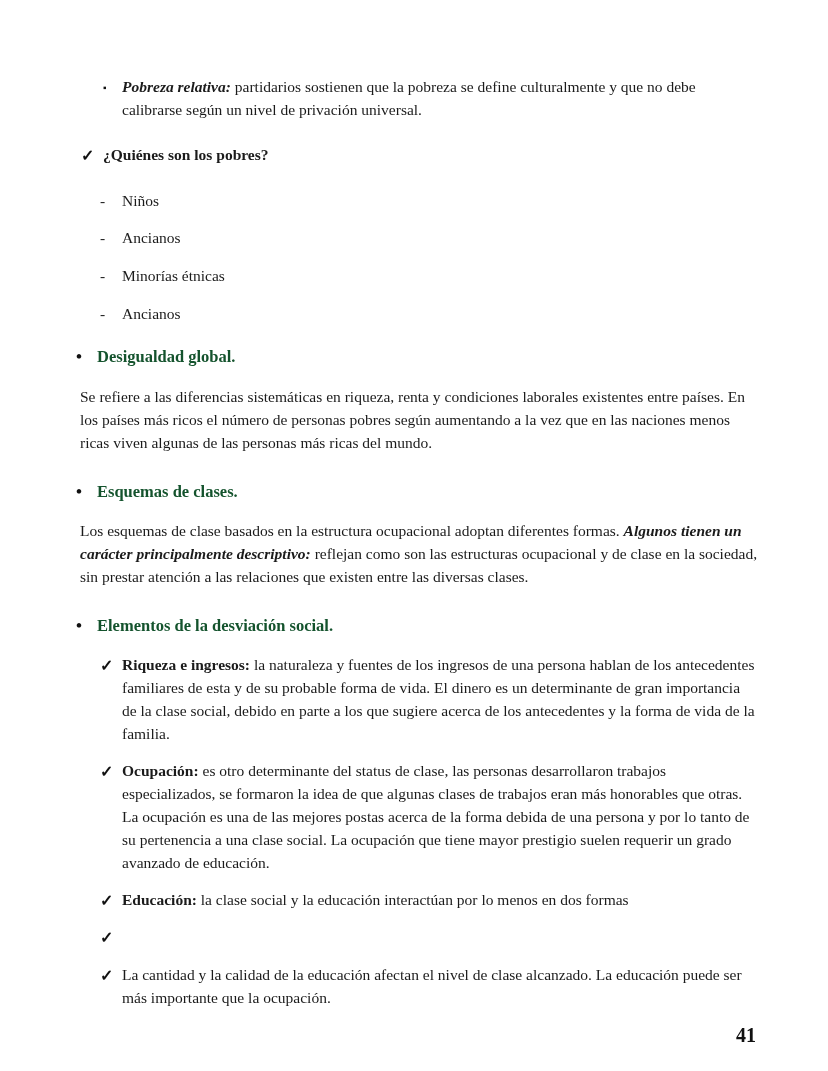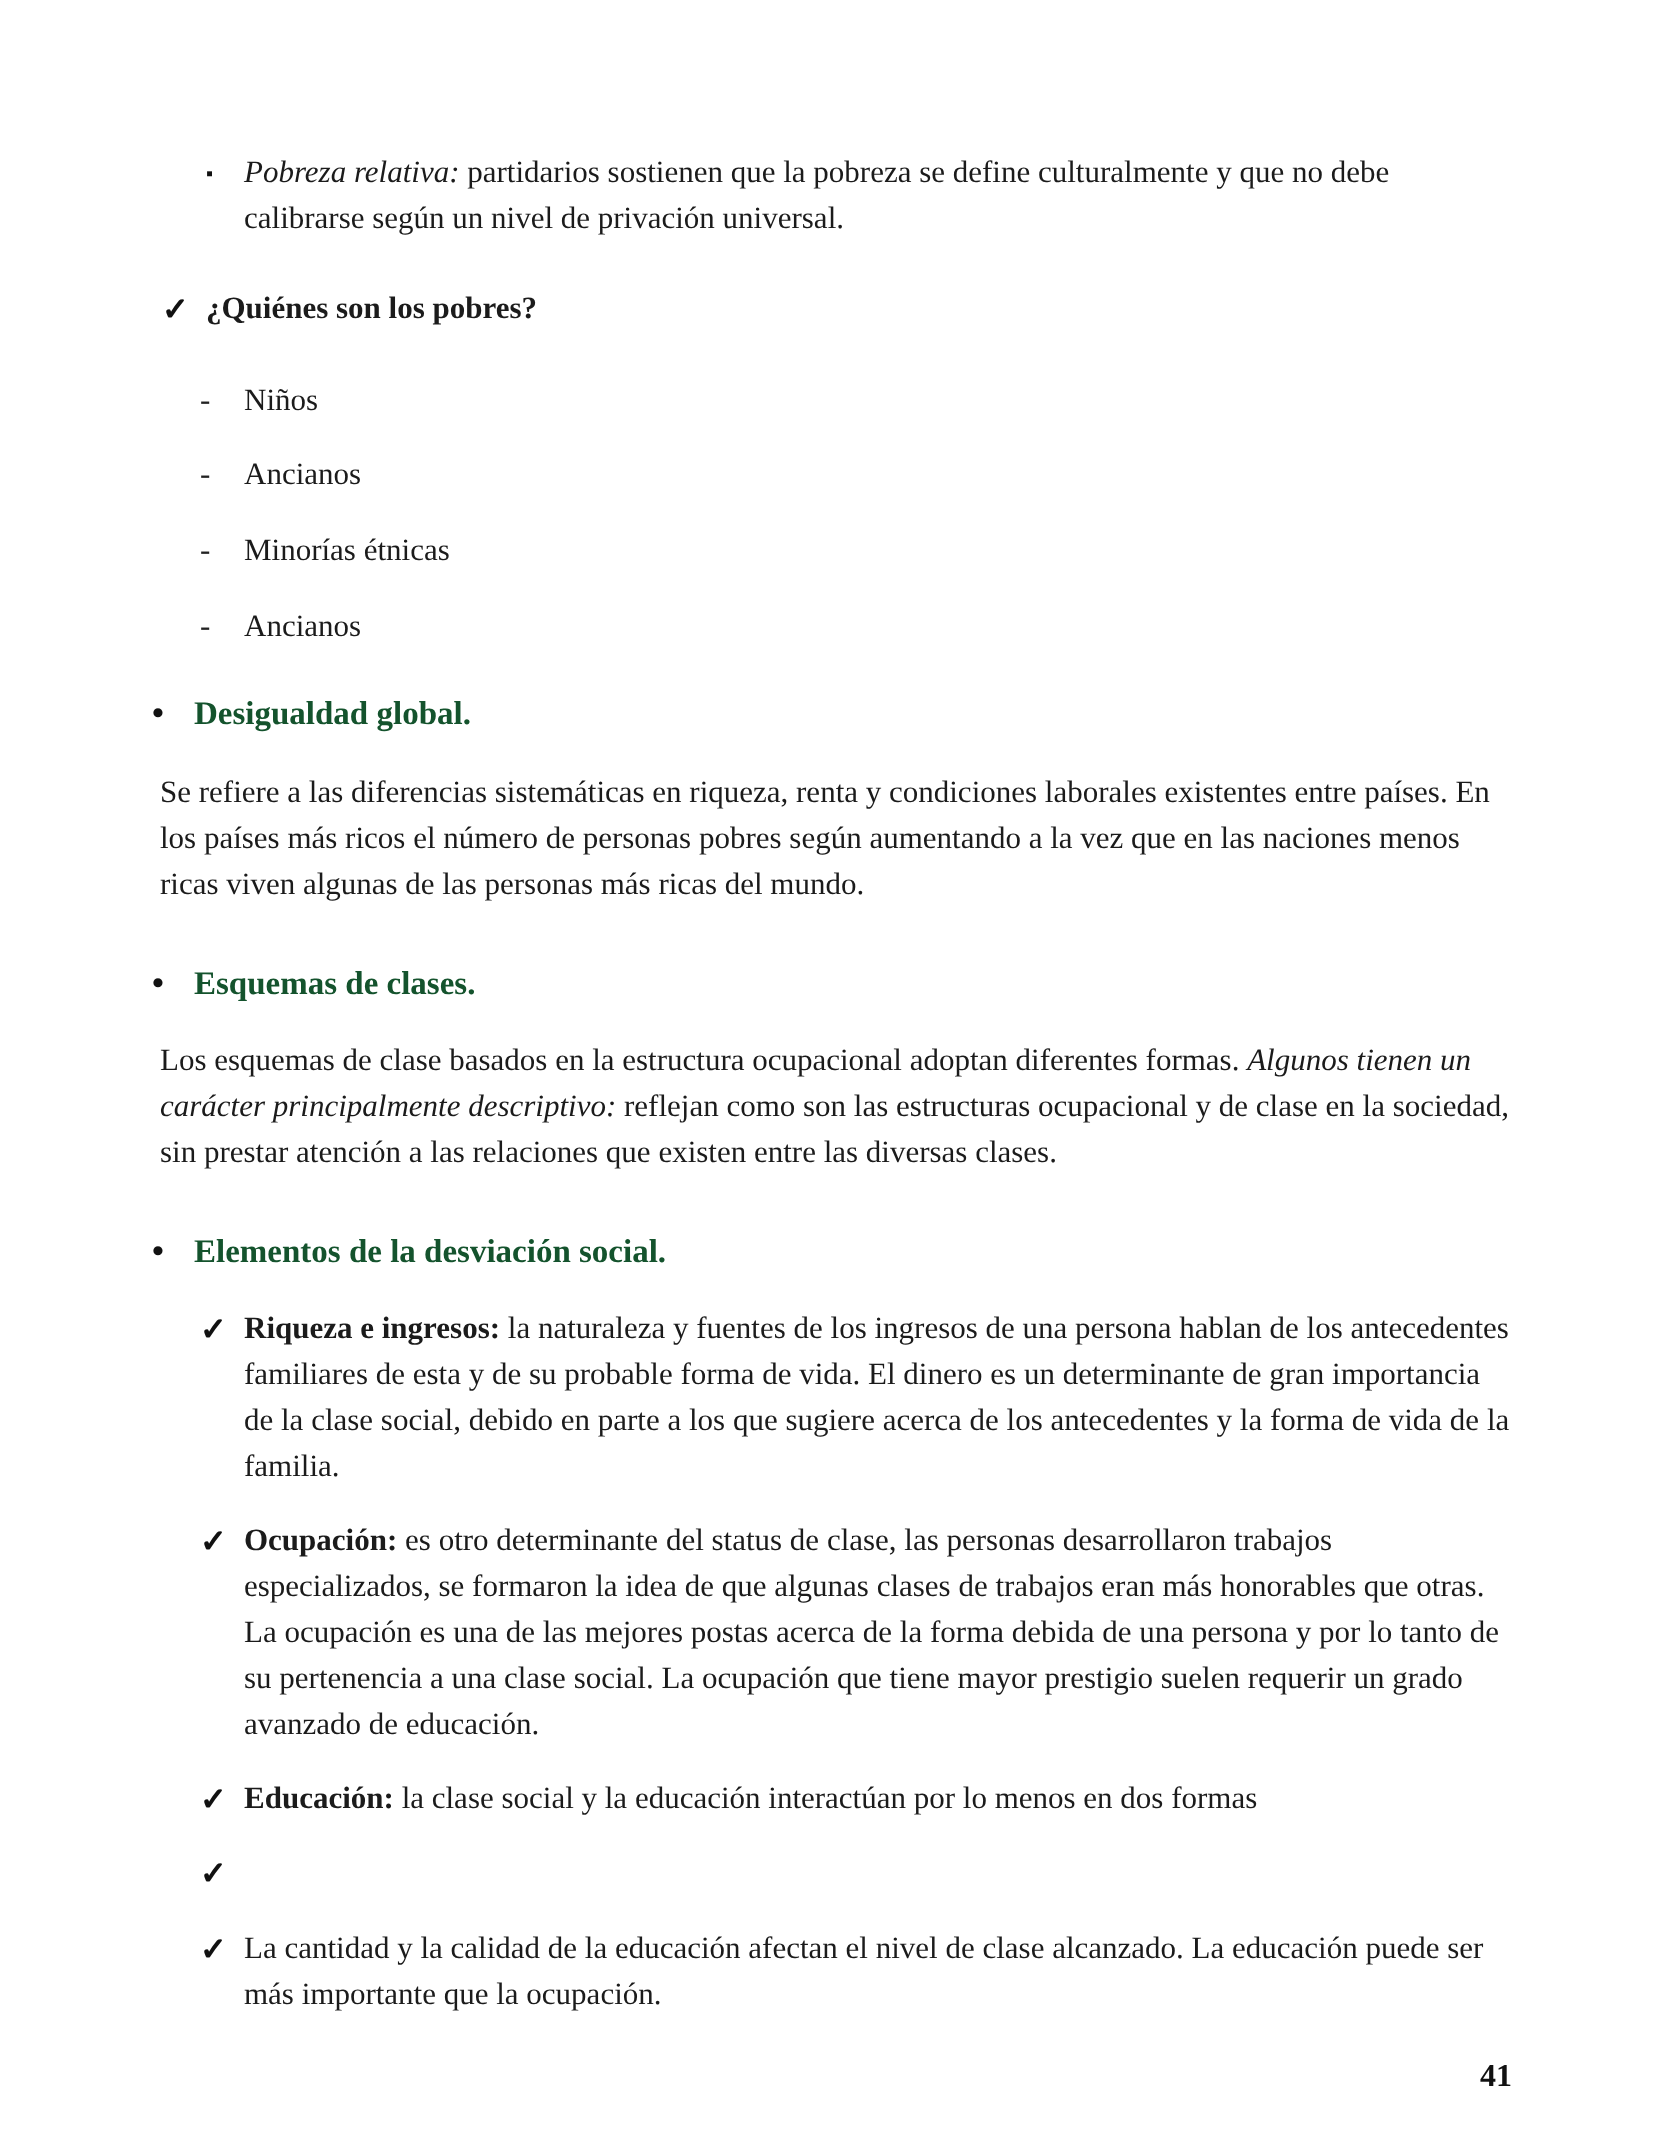--- a/index.html
+++ b/index.html
@@ -29,21 +29,21 @@
     display: flex;
     margin-left: 27px;
     margin-bottom: 22px;
   }
   .sq-marker {
     flex: 0 0 19px;
     font-size: 10px;
     line-height: 23px;
     color: #111;
   }
-  .lead-bi { font-weight: normal; font-style: italic; }
+  .lead-bi { font-weight: bold; font-style: italic; }
 
   
   .check-heading {
     display: flex;
     margin-left: 5px;
     margin-bottom: 22px;
     font-weight: bold;
   }
   .check-marker {
     flex: 0 0 22px;
@@ -99,21 +99,21 @@
   .check-item .check-marker {
     font-size: 16px;
   }
   .ci-lead { font-weight: bold; }
 
   .page-number {
     position: absolute;
     right: 72px;
     bottom: 20px;
     font-weight: bold;
-    font-size: 16px;
+    font-size: 20px;
     color: #111;
   }
 </style>
 </head>
 <body>
 
 <div class="page">
   <div class="content">
 
     <div class="sq-item">

